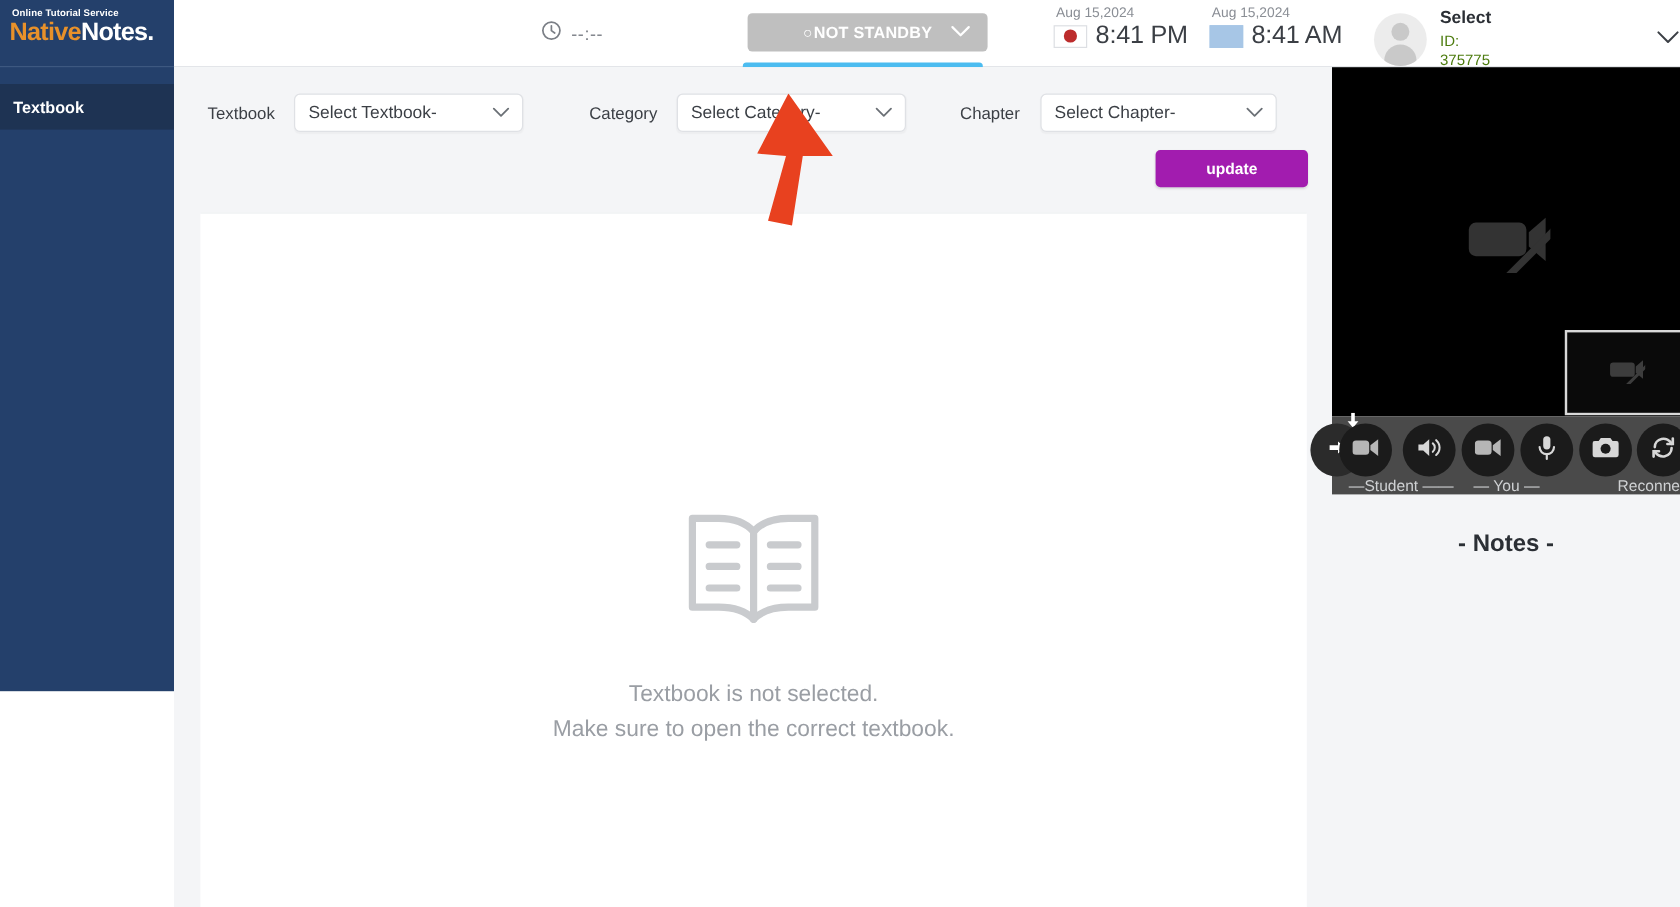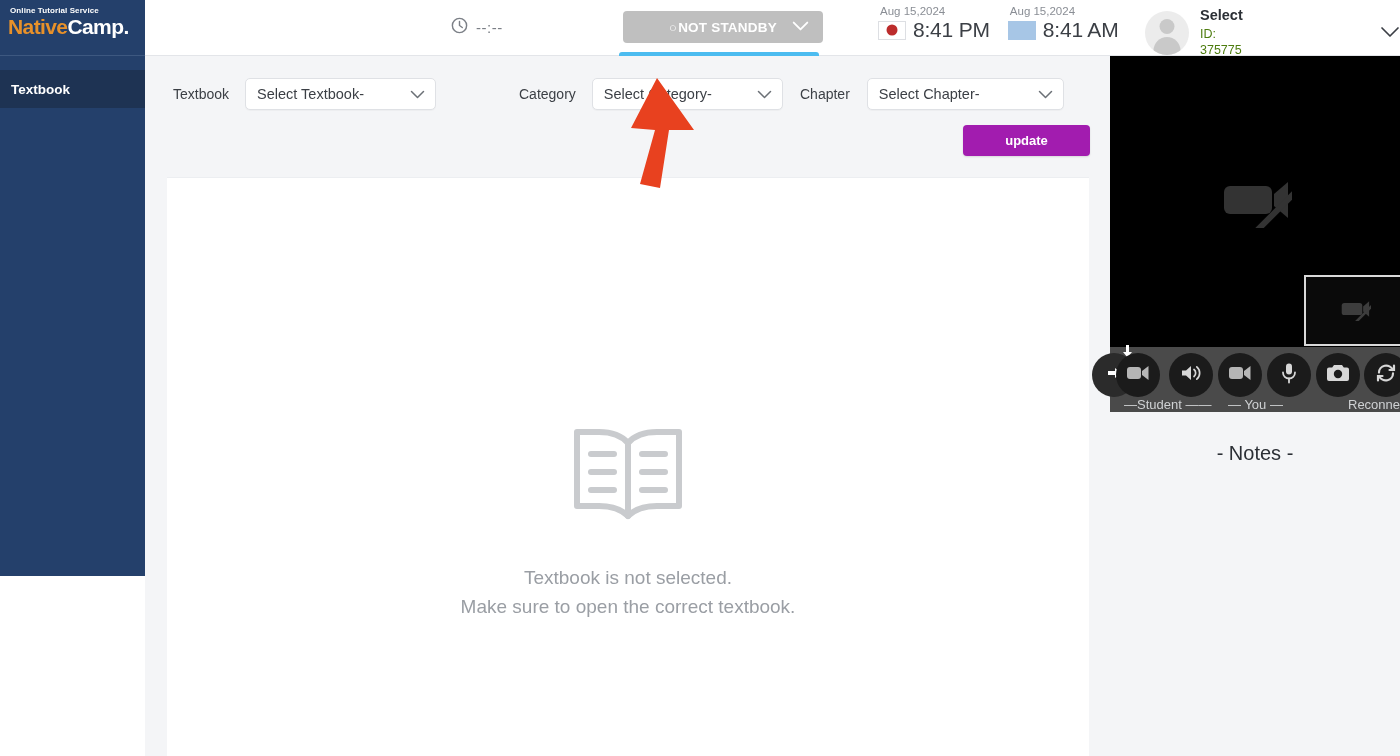--- a/index.html
+++ b/index.html
@@ -163,21 +163,21 @@
     display: flex; align-items: center;
     padding: 0 30px 0 11px;
     font-size: 14.5px; color: #3b3f45;
     position: relative; cursor: pointer;
     box-shadow: 0 1px 1px rgba(0,0,0,.03);
   }
   .select .caret { position: absolute; right: 10px; top: 50%; transform: translateY(-50%); }
 
   #field-textbook { left: 28px; top: 22px; gap: 16px; }
   #select-textbook { width: 191px; }
-  #field-category { left: 346px; top: 22px; gap: 16px; margin-left: 28px; }
+  #field-category { left: 346px; top: 22px; gap: 16px; }
   #select-category { width: 191px; }
   #field-chapter { left: 655px; top: 22px; gap: 17px; }
   #select-chapter { width: 197px; }
 
   #update-button {
     position: absolute; left: 818px; top: 69px;
     width: 127px; height: 31px;
     background: #a21caf; border-radius: 4px; border: none;
     color: #ffffff; font-size: 13px; font-weight: 700;
     cursor: pointer;
@@ -258,38 +258,38 @@
     color: #cfd1d3; font-size: 13px; text-decoration: underline;
   }
   .ctrl-labels span { position: absolute; white-space: nowrap; }
   #lbl-student { left: 14px; }
   #lbl-you { left: 118px; }
   #lbl-reconnect { left: 238px; }
 
   #notes-title {
     position: absolute; left: 0; top: 386px;
     width: 290px; text-align: center;
-    font-size: 20px; font-weight: 400; color: #2b2f35;
+    font-size: 20px; font-weight: 700; color: #2b2f35;
   }
 
   
   #annotation-arrow {
     position: absolute; left: 612px; top: 78px;
     pointer-events: none;
   }
 </style>
 </head>
 <body>
 
 <div id="app">
 
   <nav id="sidebar">
     <div id="brand">
       <div class="tagline">Online Tutorial Service</div>
-      <div class="wordmark"><span class="wm-native">Native</span><span class="wm-camp">Camp.</span></div>
+      <div class="wordmark"><span class="wm-native">Native</span><span class="wm-camp">Notes.</span></div>
     </div>
     <div class="sidebar-gap"></div>
     <div class="sidebar-item active">
       <span>Textbook</span>
     </div>
   </nav>
 
   <header id="topbar">
 
     <div id="timer-group">

